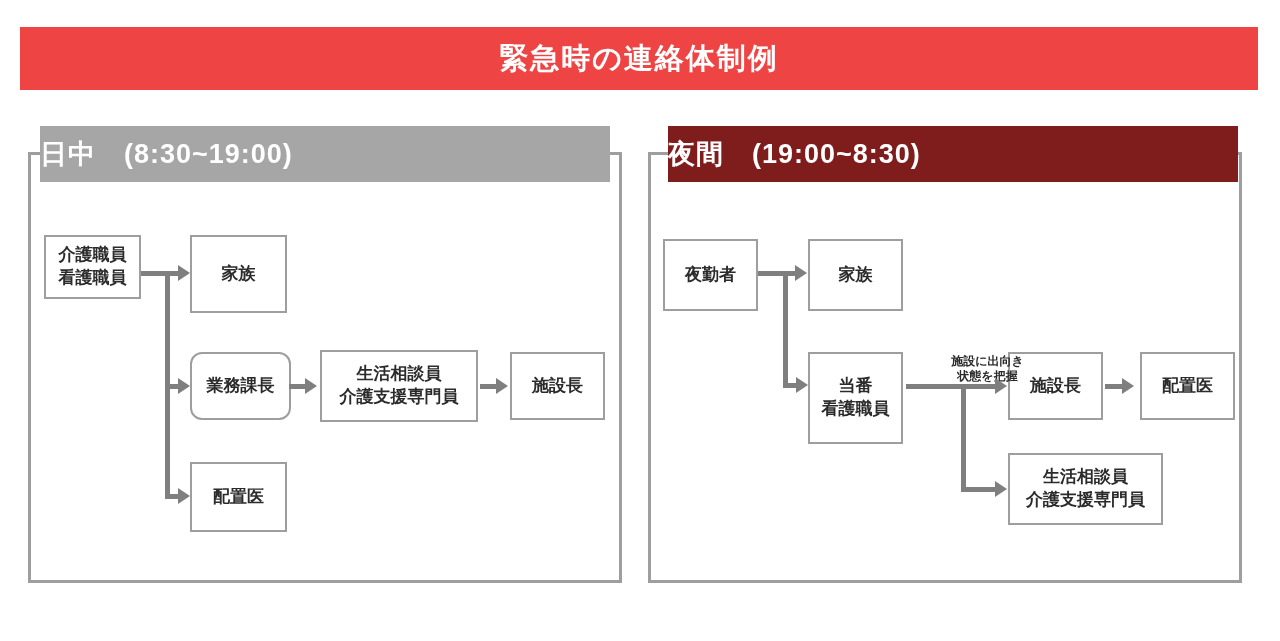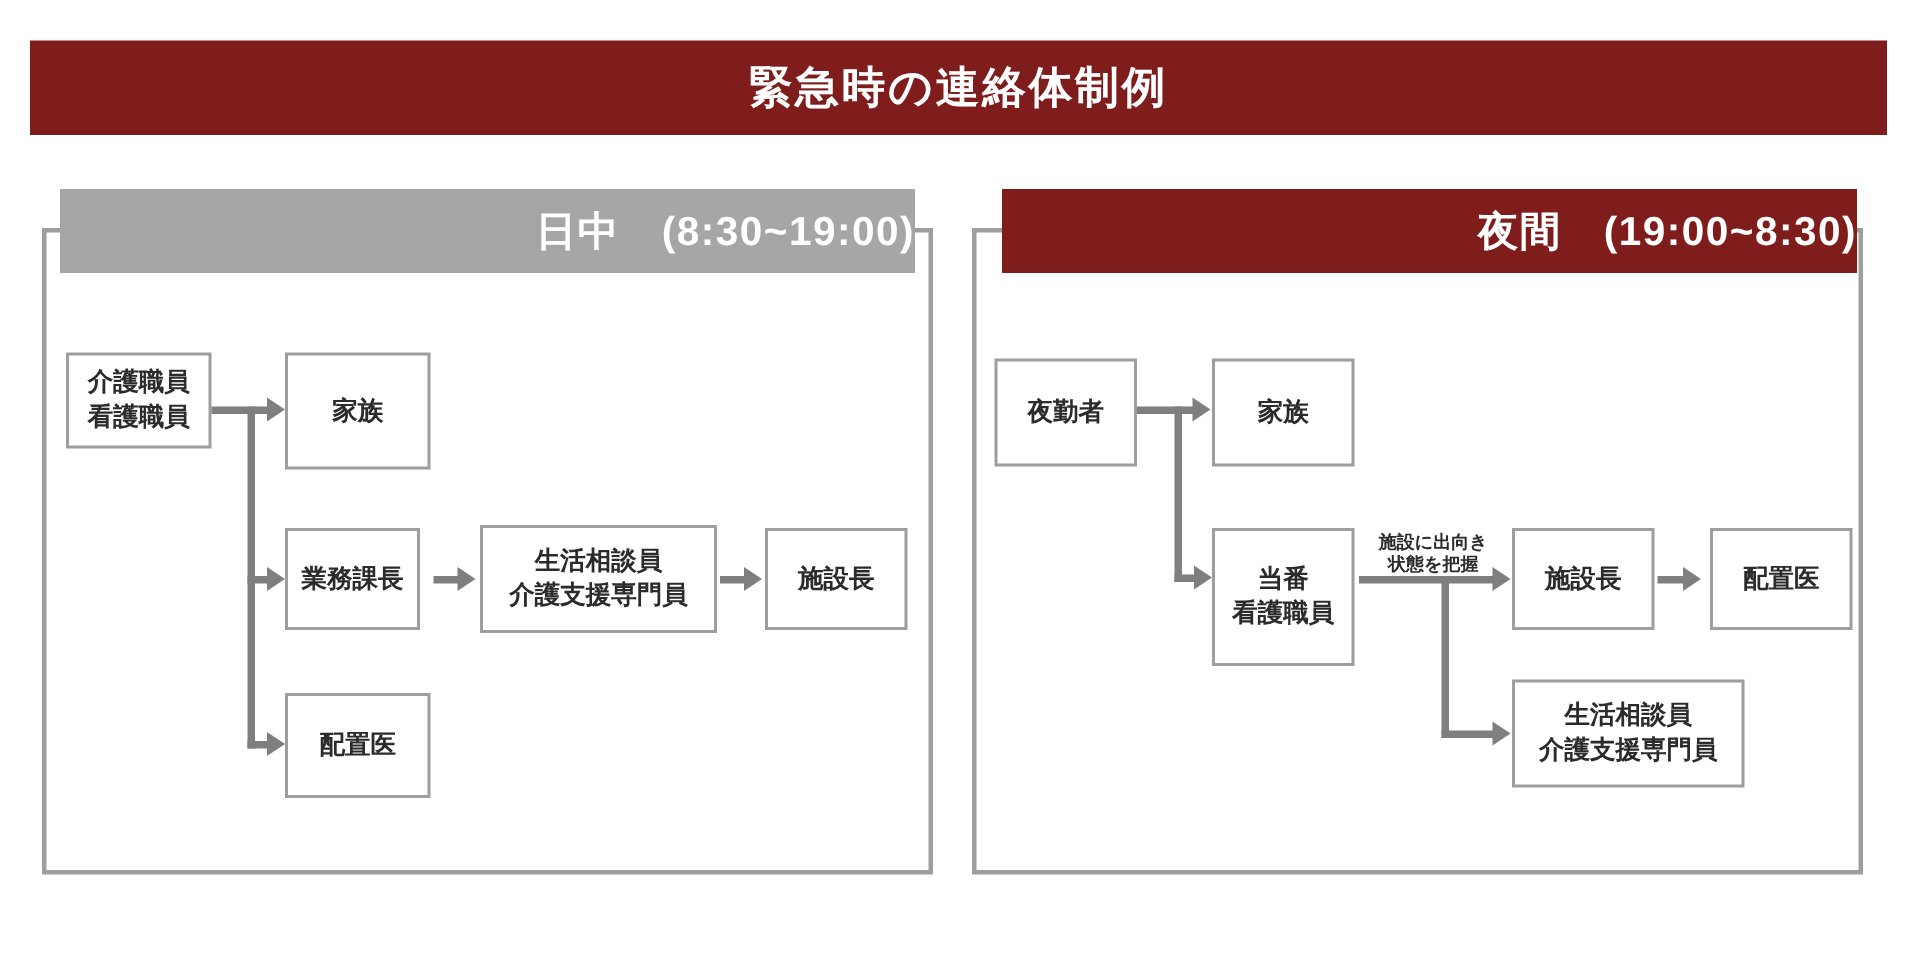--- a/index.html
+++ b/index.html
@@ -15,21 +15,21 @@
     overflow: hidden;
   }
 
   
   #title-banner {
     position: absolute;
     left: 20px;
     top: 27px;
     width: 1238px;
     height: 63px;
-    background: #7f1d1d;
+    background: #ef4444;
     display: flex;
     align-items: center;
     justify-content: center;
   }
   #title-banner .title-text {
     color: #ffffff;
     font-size: 29px;
     font-weight: bold;
     letter-spacing: 2px;
   }
@@ -42,21 +42,21 @@
     background: #ffffff;
   }
   #panel-day   { left: 28px;  top: 152px; width: 594px; height: 431px; }
   #panel-night { left: 648px; top: 152px; width: 594px; height: 431px; }
 
   .panel-header {
     position: absolute;
     height: 56px;
     display: flex;
     align-items: center;
-    justify-content: flex-end;
+    justify-content: flex-start;
     color: #ffffff;
     font-size: 27px;
     font-weight: bold;
     letter-spacing: 1px;
     white-space: pre;
   }
   #panel-header-day {
     left: 40px;  top: 126px; width: 570px;
     background: #a6a6a6;
   }
@@ -104,20 +104,21 @@
 
   
   .annotation {
     position: absolute;
     color: #2b2b2b;
     font-size: 12px;
     font-weight: bold;
     line-height: 1.25;
     text-align: center;
     white-space: pre-line;
+    padding-left: 32px;
   }
 </style>
 </head>
 <body>
 
 <div id="title-banner">
   <span class="title-text">緊急時の連絡体制例</span>
 </div>
 
 <div class="panel" id="panel-day"></div>
@@ -127,21 +128,21 @@
 
 <div class="node" style="left:44px; top:235px; width:97px; height:64px;">
   <span>介護職員
 看護職員</span>
 </div>
 
 <div class="node" style="left:190px; top:235px; width:97px; height:78px;">
   <span>家族</span>
 </div>
 
-<div class="node" style="left:190px; top:352px; width:90px; height:68px;">
+<div class="node" style="left:190px; top:352px; width:101px; height:68px;border-radius:12px;">
   <span>業務課長</span>
 </div>
 
 <div class="node" style="left:320px; top:350px; width:158px; height:72px;">
   <span>生活相談員
 介護支援専門員</span>
 </div>
 
 <div class="node" style="left:510px; top:352px; width:95px; height:68px;">
   <span>施設長</span>

